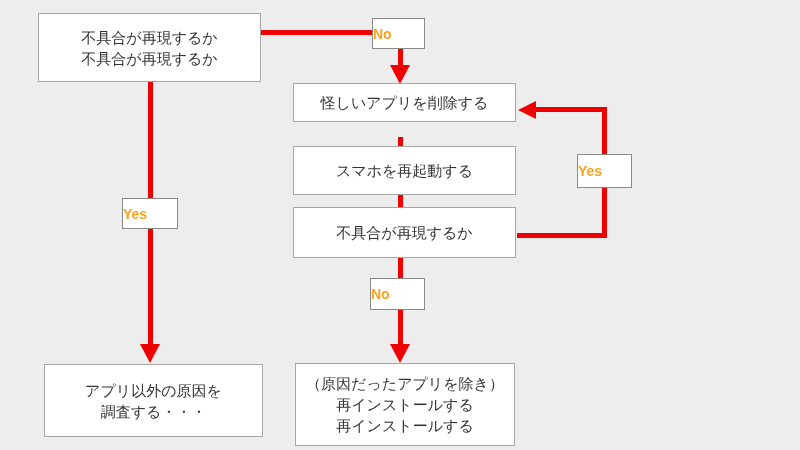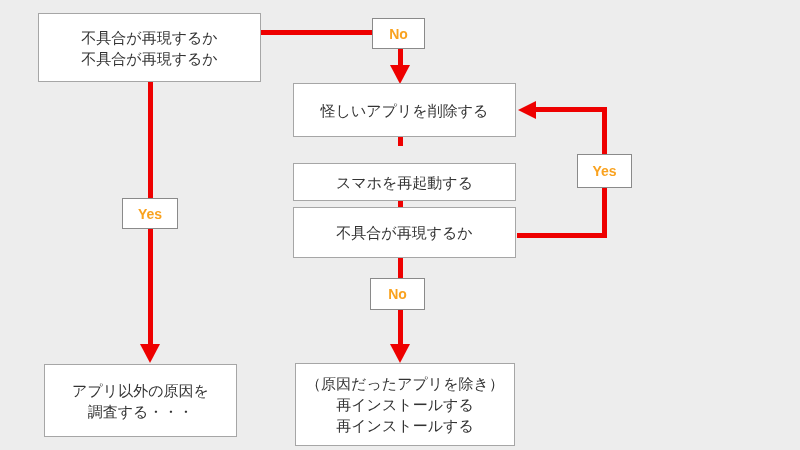--- a/index.html
+++ b/index.html
@@ -9,21 +9,21 @@
     font-family:"Liberation Sans","DejaVu Sans",sans-serif;
   }
   .node{
     position:absolute;background:#ffffff;border:1px solid #a6a6a6;
     display:flex;flex-direction:column;align-items:center;justify-content:center;
     z-index:2;color:#333333;font-size:15px;line-height:21px;text-align:center;
     box-sizing:border-box;
   }
   .label{
     position:absolute;background:#ffffff;border:1px solid #8a8a8a;
-    display:flex;align-items:center;justify-content:center;
+    display:flex;align-items:center;justify-content:flex-start;
     z-index:3;color:#f9a21f;font-weight:bold;font-size:14px;
     box-sizing:border-box;
   }
   .rline{position:absolute;background:#ee0000;z-index:1;}
   .ah{position:absolute;width:0;height:0;z-index:1;}
   .ah-down{border-left:10px solid transparent;border-right:10px solid transparent;border-top:19px solid #ee0000;}
   .ah-left{border-top:9px solid transparent;border-bottom:9px solid transparent;border-right:18px solid #ee0000;}
 </style>
 </head>
 <body>
@@ -47,33 +47,33 @@
   <div class="rline" style="left:517px;top:233px;width:90px;height:5px;"></div>
   <div class="rline" style="left:602px;top:107px;width:5px;height:131px;"></div>
   <div class="rline" style="left:536px;top:107px;width:71px;height:5px;"></div>
   <div class="ah ah-left" style="left:518px;top:101px;"></div>
 
   <div class="node" style="left:38px;top:13px;width:223px;height:69px;">
     <span>不具合が再現するか</span>
     <span>不具合が再現するか</span>
   </div>
 
-  <div class="node" style="left:293px;top:83px;width:223px;height:54px;">
+  <div class="node" style="left:293px;top:83px;width:223px;height:39px;">
     <span>怪しいアプリを削除する</span>
   </div>
 
-  <div class="node" style="left:293px;top:163px;width:223px;height:38px;">
+  <div class="node" style="left:293px;top:146px;width:223px;height:49px;">
     <span>スマホを再起動する</span>
   </div>
 
   <div class="node" style="left:293px;top:207px;width:223px;height:51px;">
     <span>不具合が再現するか</span>
   </div>
 
-  <div class="node" style="left:44px;top:364px;width:193px;height:73px;">
+  <div class="node" style="left:44px;top:364px;width:219px;height:73px;">
     <span>アプリ以外の原因を</span>
     <span>調査する・・・</span>
   </div>
 
   <div class="node" style="left:295px;top:363px;width:220px;height:83px;">
     <span>（原因だったアプリを除き）</span>
     <span>再インストールする</span>
     <span>再インストールする</span>
   </div>
 

